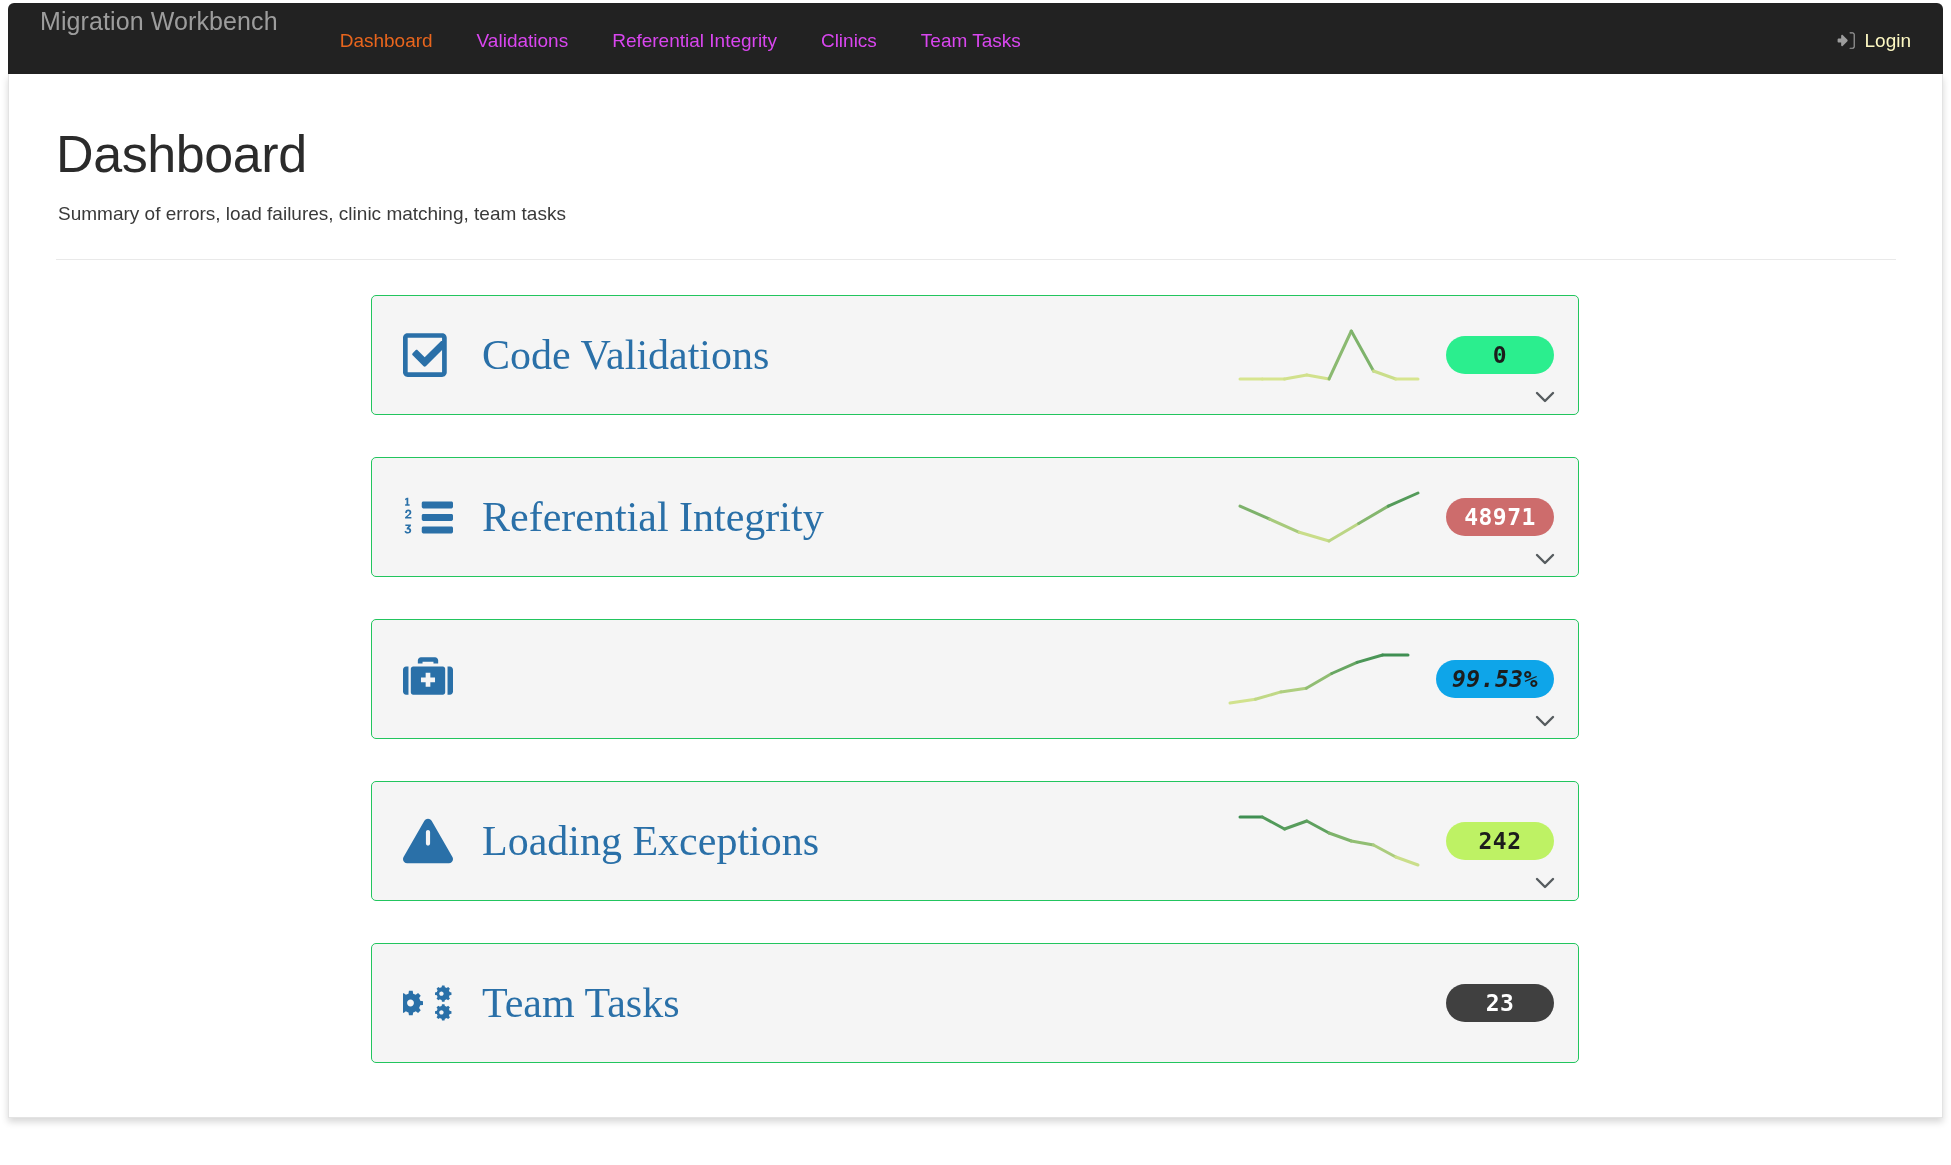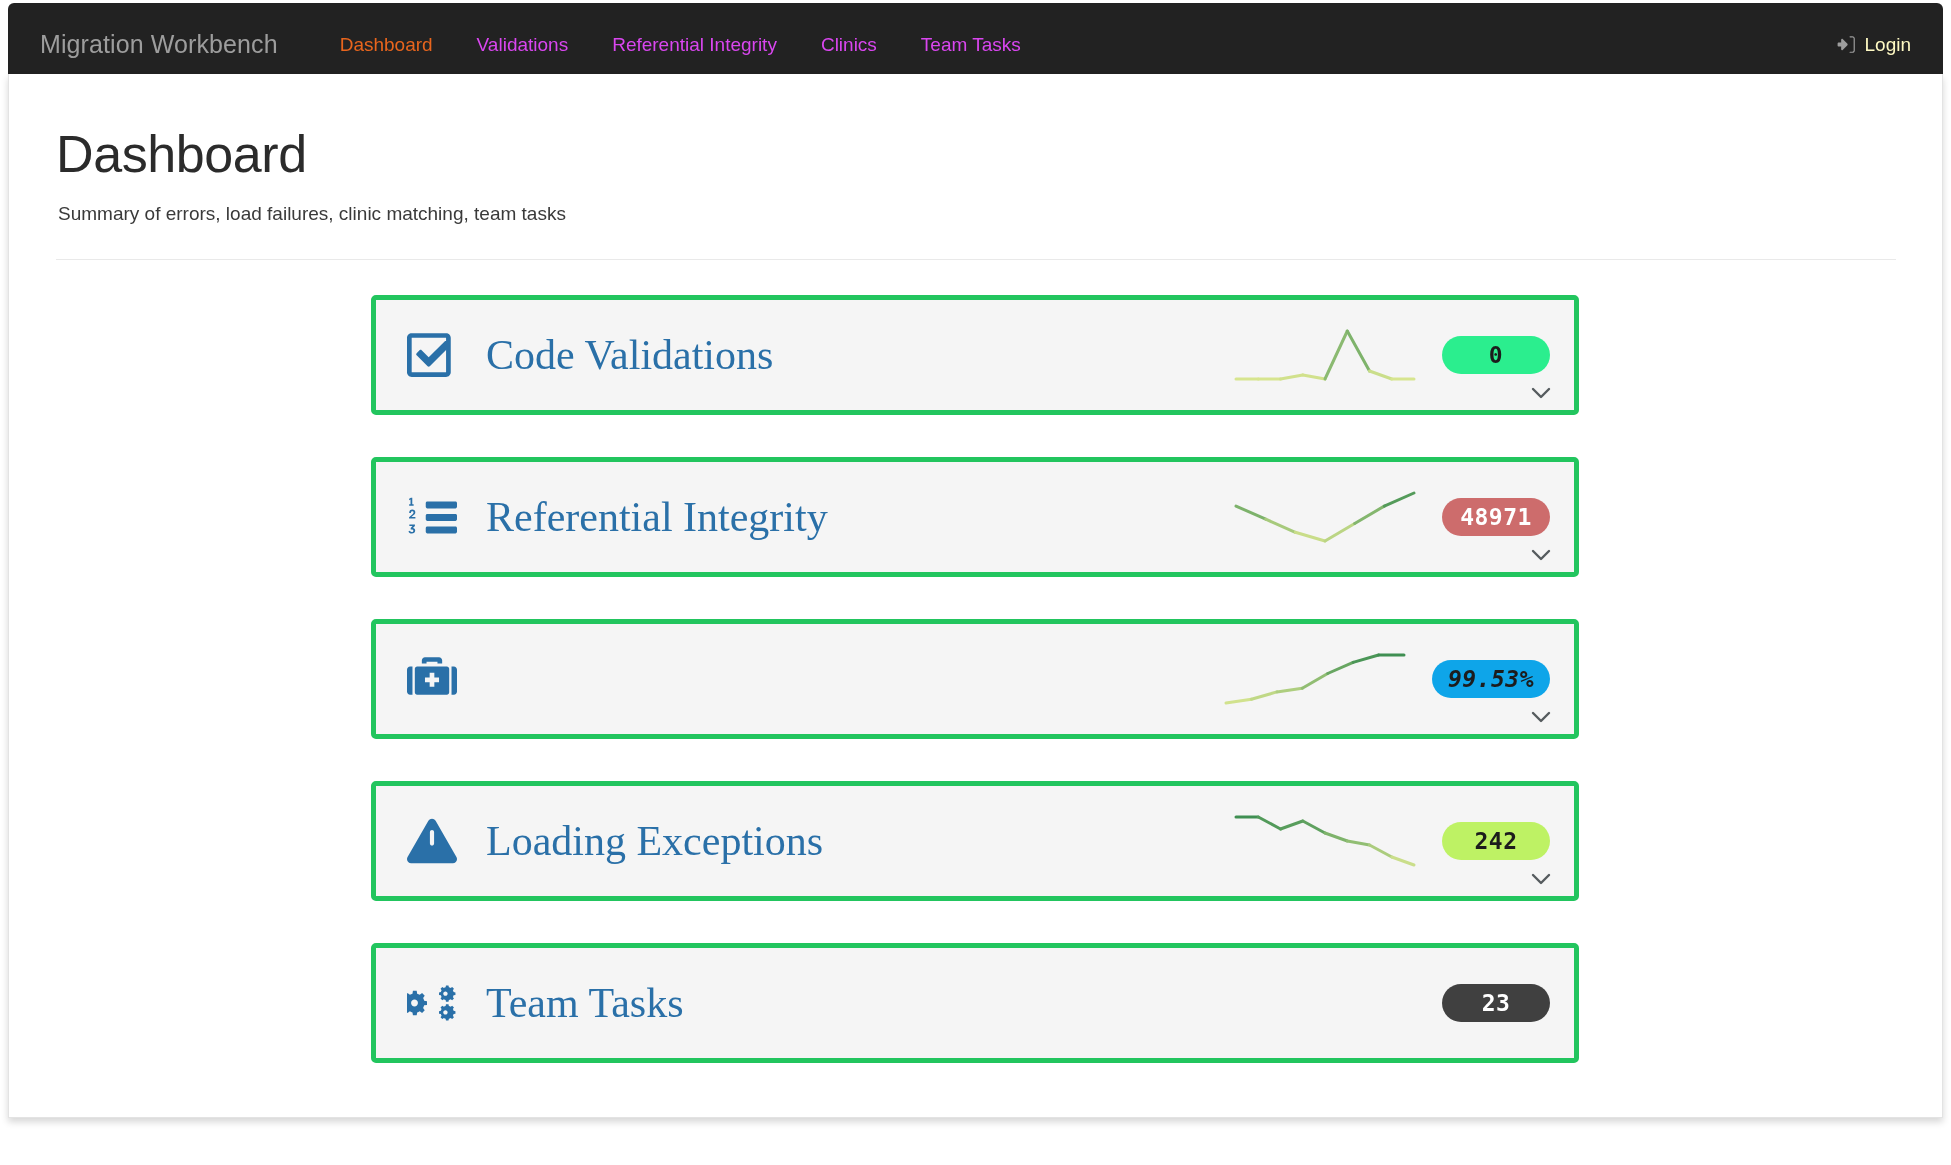--- a/index.html
+++ b/index.html
@@ -17,22 +17,21 @@
   }
 
   
   .navbar {
     position: absolute;
     left: 8px; top: 3px;
     width: 1935px; height: 71px;
     background: #222222;
     border-radius: 6px 6px 0 0;
     display: flex;
-    align-items: center;
-    padding: 12px 26px 0 20px;
+    padding: 4px 26px 0 20px;
   }
   .brand {
     color: #9d9d9d;
     font-size: 25px;
     letter-spacing: .1px;
     padding: 0 18px 0 12px;
     white-space: nowrap;
   }
   .nav-links {
     display: flex;
@@ -103,21 +102,21 @@
   .card-list {
     position: absolute;
     left: 362px; top: 221px;
     width: 1208px;
   }
   .card {
     position: relative;
     width: 1208px;
     height: 120px;
     background: #f5f5f5;
-    border: 5px solid #22c55e;
+    border: 1px solid #22c55e;
     border-radius: 5px;
     margin-bottom: 42px;
     display: flex;
     align-items: center;
     padding: 0 18px 0 28px;
   }
   .card:last-child { margin-bottom: 0; }
 
   .card-icon {
     width: 56px;

